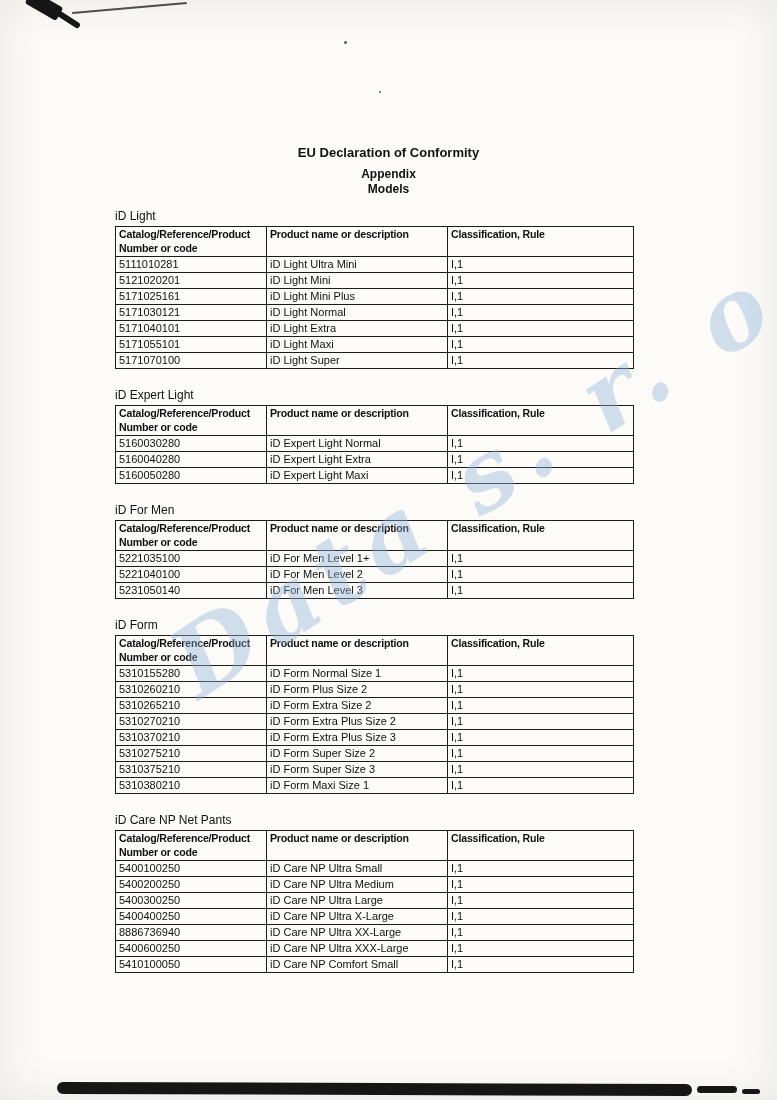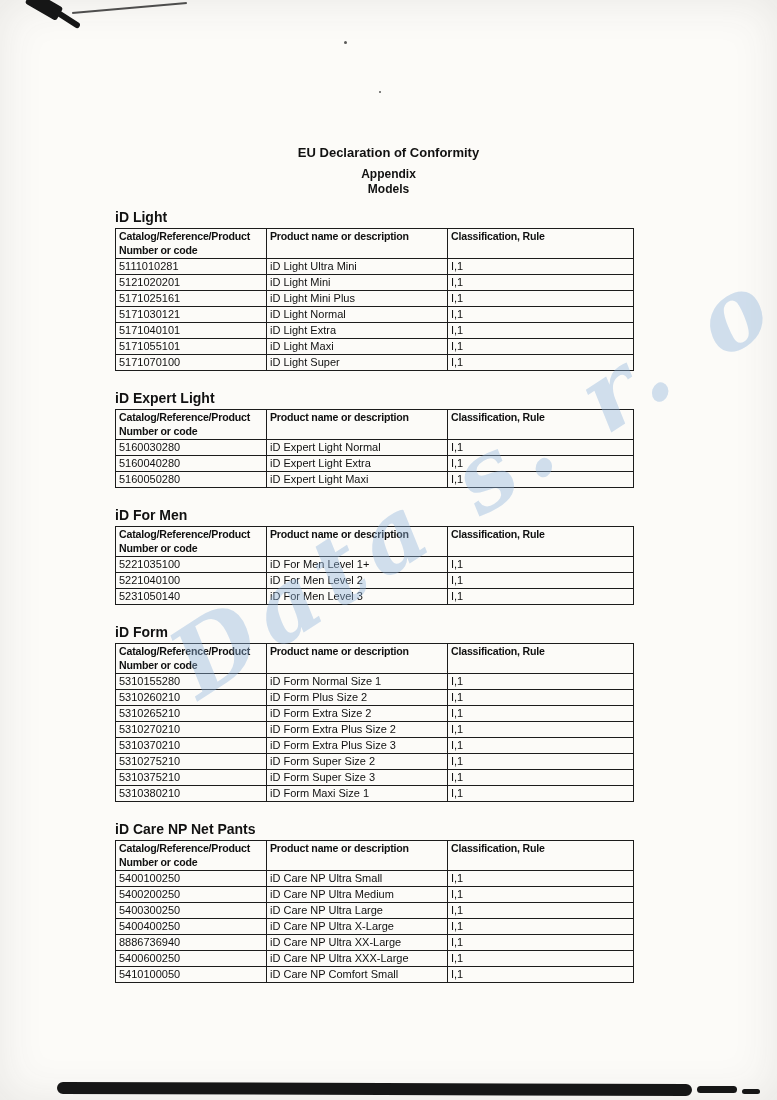--- a/index.html
+++ b/index.html
@@ -19,21 +19,21 @@
     text-align: center; font-size: 13px; font-weight: bold; color: #111; margin-top: 8px;
   }
   .doc-subtitles {
     position: absolute; top: 167px; left: 0; width: 100%;
     text-align: center; font-size: 12px; font-weight: bold;
     line-height: 15px; color: #111;
   }
   .sections { position: absolute; left: 115px; top: 209px; width: 500px; z-index: 2; }
   .section { margin-bottom: 19px; }
   .section-heading {
-    font-size: 14px; font-weight: bold; margin-bottom: 3px; color: #111;
+    font-size: 12px; font-weight: normal; margin-bottom: 3px; color: #111;
   }
   table.models-table {
     border-collapse: collapse; table-layout: fixed; width: 500px;
   }
   table.models-table th, table.models-table td {
     border: 1px solid #1c1c1c; text-align: left; vertical-align: top;
     color: #101010; overflow: visible;
   }
   table.models-table th {
     font-weight: bold; font-size: 10.6px; padding: 1px 2px 1px 3px;

